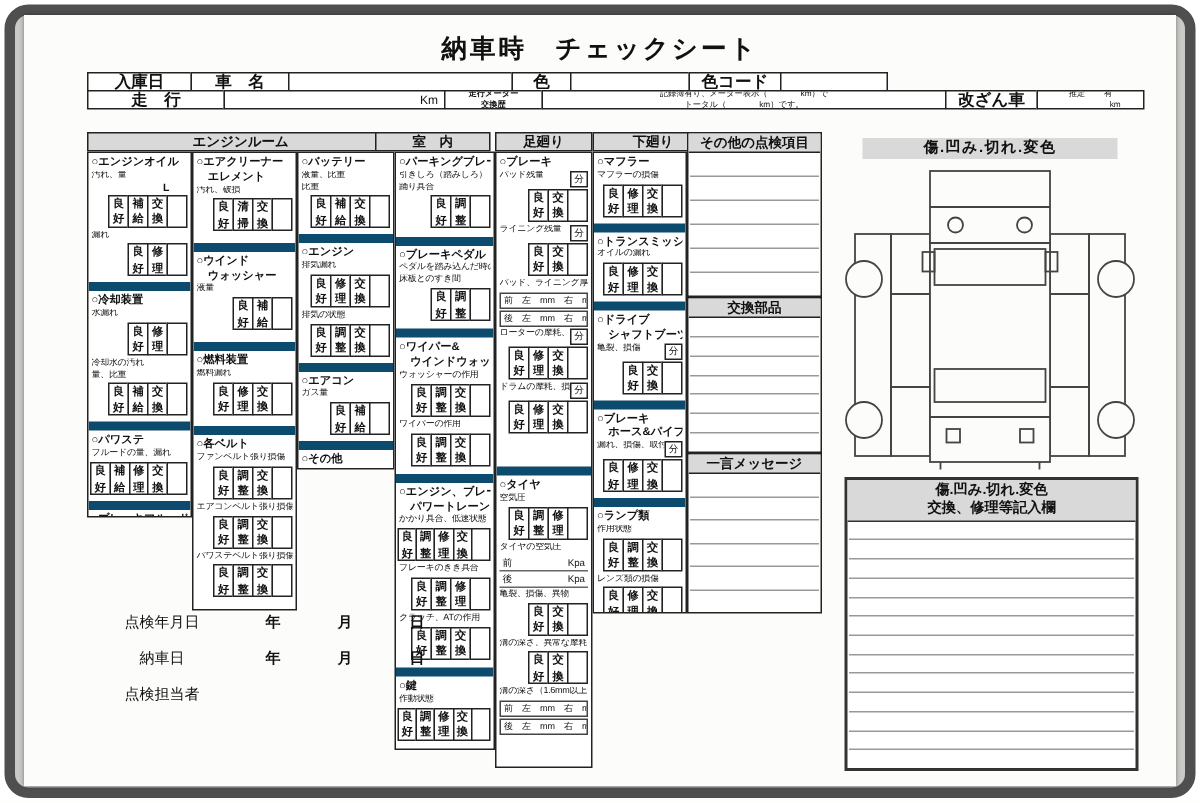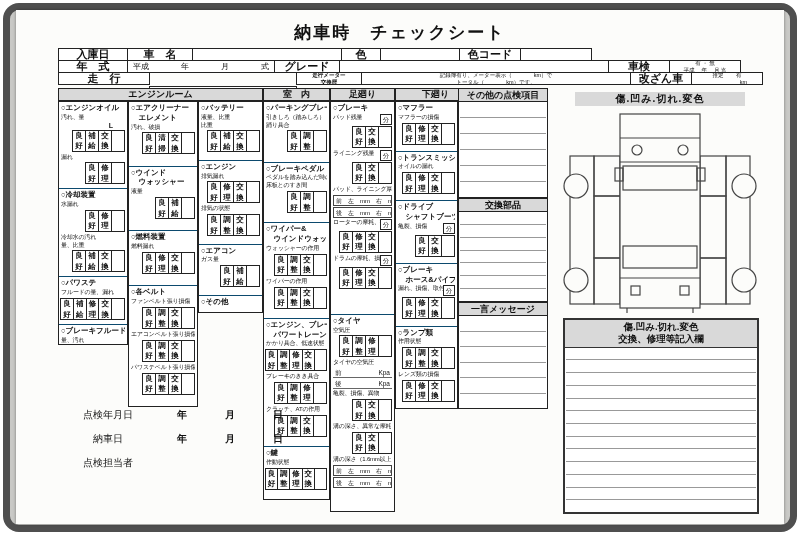--- a/index.html
+++ b/index.html
@@ -8,24 +8,24 @@
   .frame{position:absolute;left:3px;top:3px;width:794px;height:529px;border:7px solid #4f4f4f;border-radius:16px;background:#c9c9c6;}
   .paper{position:absolute;left:16px;top:10px;width:768px;height:514px;background:#fcfcfa;box-shadow:0 0 3px rgba(0,0,0,.4);}
   .title{position:absolute;top:11px;left:0;width:100%;text-align:center;font-size:17px;font-weight:bold;letter-spacing:2px;}
   .hdr{position:absolute;left:42px;top:38px;}
   .hrow{display:flex;}
   .hrow+.hrow{margin-top:-1px;}
   .hc{border:1px solid #222;margin-left:-1px;height:13px;display:flex;align-items:center;justify-content:center;font-size:8px;white-space:pre-line;overflow:hidden;background:#fff;flex:0 0 auto;}
   .hc:first-child{margin-left:0;}
   .hb{font-weight:bold;font-size:11px;}
   .tiny{font-size:5.5px;line-height:1.1;text-align:center;}
-  .right{justify-content:flex-end;padding-right:4px;margin-top:14px;}
+  .right{justify-content:flex-end;padding-right:4px;}
   .band{position:absolute;top:78px;height:13px;background:#d9d9d9;border:1px solid #222;font-weight:bold;font-size:9px;text-align:center;line-height:11px;overflow:hidden;}
   .col{position:absolute;border:1px solid #222;background:#fff;display:flex;flex-direction:column;overflow:hidden;}
-  .sec{flex:1 0 auto;border-bottom:1px solid #0c4a6e;padding:1px 2px 2px;}
+  .sec{flex:1 0 auto;border-bottom:6px solid #0c4a6e;padding:1px 2px 2px;}
   .sec:last-child{border-bottom:none;}
   .sec-title{font-size:7.5px;font-weight:bold;line-height:1.3;white-space:nowrap;overflow:hidden;}
   .lab-row{display:flex;justify-content:space-between;align-items:flex-start;margin-top:1px;}
   .item-label{font-size:6px;line-height:1.3;white-space:nowrap;overflow:hidden;letter-spacing:-0.2px;}
   .extra-line{font-size:7px;text-align:right;padding-right:12px;font-weight:bold;}
   .bun{width:12px;height:11px;border:1px solid #222;font-size:6.5px;line-height:10px;text-align:center;flex:0 0 auto;background:#fff;}
   .boxes{display:flex;justify-content:flex-end;margin:1px 0 2px;}
   .box{width:14px;height:22px;border:1px solid #222;margin-left:-1px;font-size:7.5px;line-height:1.4;text-align:center;white-space:pre-line;background:#fff;font-weight:bold;}
   .mmrow{border:1px solid #444;margin-top:1px;font-size:6px;height:11px;line-height:10px;padding-left:2px;white-space:nowrap;overflow:hidden;}
   .kparow{display:flex;justify-content:space-between;border-bottom:1px solid #666;font-size:6.5px;height:11px;line-height:11px;padding:0 2px;}
@@ -56,43 +56,34 @@
       <div class="hrow">
         <div class="hc hb" style="width: 70px;">入庫日</div>
         <div class="hc hb" style="width: 66px;">車　名</div>
         <div class="hc" style="width: 150px;"></div>
         <div class="hc hb" style="width: 40px;">色</div>
         <div class="hc" style="width: 80px;"></div>
         <div class="hc hb" style="width: 62px;">色コード</div>
         <div class="hc" style="width: 72px;"></div>
       </div>
       <div class="hrow">
-        <div class="hc hb" style="width: 70px;">年　式</div>
-        <div class="hc" style="width: 148px;">平成　　　　年　　　　月　　　　式</div>
-        <div class="hc hb" style="width: 66px;">グレード</div>
-        <div class="hc" style="width: 270px;"></div>
-        <div class="hc hb" style="width: 62px;">車検</div>
-        <div class="hc tiny" style="width: 72px;">有 ・ 無
-平成　 年　 月 迄</div>
-      </div>
-      <div class="hrow">
         <div class="hc hb" style="width: 92px;">走　行</div>
         <div class="hc right" style="width: 148px;">Km</div>
         <div class="hc hb tiny" style="width: 66px;">走行メーター
 交換歴</div>
         <div class="hc tiny" style="width: 270px;">記録簿有り、メーター表示（　　　　km）で
 トータル（　　　　km）です。</div>
         <div class="hc hb" style="width: 62px;">改ざん車</div>
         <div class="hc tiny" style="width: 72px;">推定　　 有
 　　　　　　km</div>
       </div>
     </div>
 
   <div class="band" style="left:42px;width:205px">エンジンルーム</div>
-  <div class="band" style="left:247px;width:67px">室　内</div>
+  <div class="band" style="left:234px;width:77px">室　内</div>
   <div class="band" style="left:314px;width:65px">足廻り</div>
   <div class="band" style="left:379px;width:81px">下廻り</div>
 
   <div class="col" id="er1" style="left:42px;top:91px;width:70px;height:244px">
       <div class="sec">
         <div class="sec-title">○エンジンオイル</div>
         <div class="lab-row">
           <span class="item-label">汚れ、量</span>
         </div>
         <div class="extra-line">L</div>

